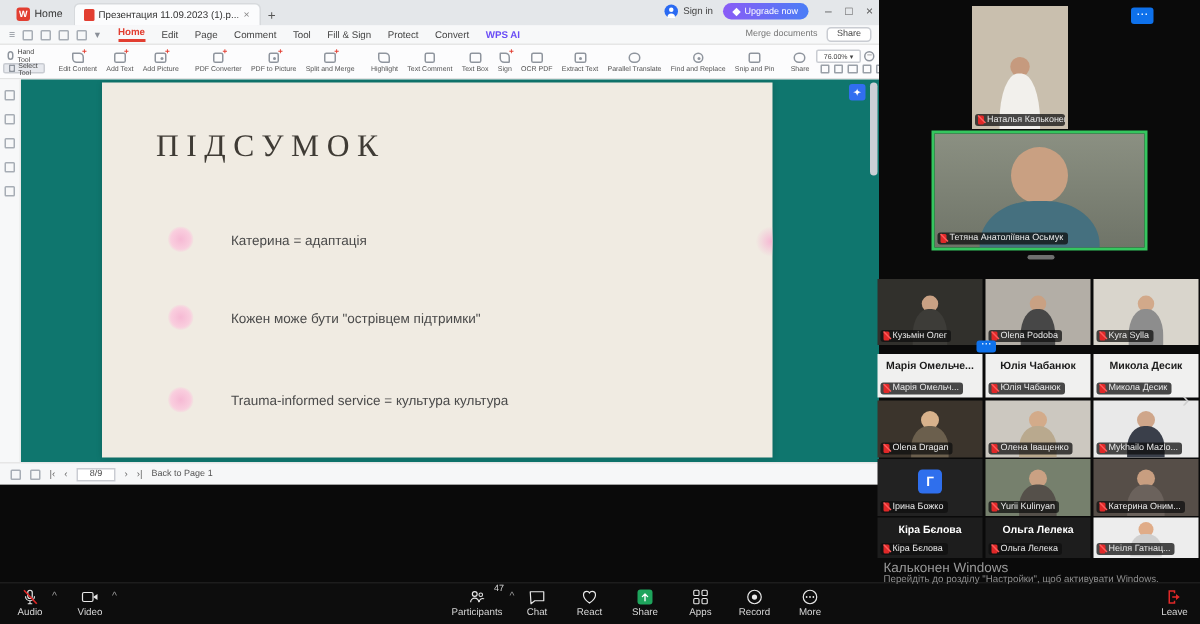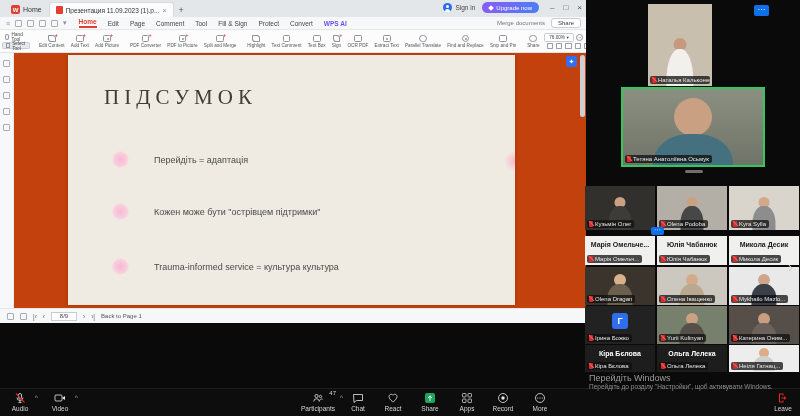--- a/index.html
+++ b/index.html
@@ -61,21 +61,21 @@
            display:flex;align-items:center;justify-content:center;gap:2px;background:#fff;}
   .zc{width:9px;height:9px;border:1px solid #8f959e;border-radius:50%;font-size:7px;color:#666;line-height:7px;
       text-align:center;}
   .minirow{display:flex;gap:4px;}
   .mini{width:8px;height:8px;border:1px solid #9aa0a8;border-radius:1px;}
 
   .wps-side{left:0;top:53px;width:14px;height:255px;background:#f7f8f9;border-right:1px solid #e9e9e9;
             display:flex;flex-direction:column;align-items:center;padding-top:7px;gap:9px;}
   .sic{width:7px;height:7px;border:1px solid #a7adb5;border-radius:1px;}
 
-  .docarea{left:14px;top:53px;width:572px;height:255px;background:#c2410c;overflow:hidden;text-align:center;}
+  .docarea{left:14px;top:53px;width:572px;height:255px;background:#0f766e;overflow:hidden;text-align:center;}
   .slide{position:absolute;left:54px;top:2px;width:447px;height:250px;background:#f0ebe2;
          box-shadow:0 0 4px rgba(0,0,0,.15);overflow:hidden;}
   .slide-title{position:absolute;left:36px;top:30px;font-family:"Liberation Serif",serif;font-size:21px;
                letter-spacing:5px;color:#3f3b35;}
   .blob{position:absolute;width:17px;height:17px;border-radius:50%;
         background:radial-gradient(circle,#f6b9d4 0%,#f9cede 55%,rgba(249,206,222,0) 75%);}
   .bullet-text{position:absolute;left:86px;font-size:9px;color:#4a4a4a;}
   .deco-blob{position:absolute;right:-9px;top:96px;width:20px;height:20px;border-radius:50%;
         background:radial-gradient(circle,#f6b9d4 0%,rgba(249,206,222,0) 72%);}
   .vscroll{position:absolute;right:1px;top:2px;width:5px;height:248px;}
@@ -288,21 +288,21 @@
       <span class="sic"></span>
       <span class="sic"></span>
       <span class="sic"></span>
       <span class="sic"></span>
     </div>
 
     <div class="abs docarea">
       <div class="slide">
         <div class="slide-title">ПІДСУМОК</div>
         <div class="blob" style="left:44px;top:96px;"></div>
-        <div class="bullet-text" style="top:100px;">Перейдіть = адаптація</div>
+        <div class="bullet-text" style="top:100px;">Катерина = адаптація</div>
         <div class="blob" style="left:44px;top:148px;"></div>
         <div class="bullet-text" style="top:152px;">Кожен може бути "острівцем підтримки"</div>
         <div class="blob" style="left:44px;top:203px;"></div>
         <div class="bullet-text" style="top:207px;">Trauma-informed service = культура культура</div>
         <div class="deco-blob"></div>
       </div>
       <div class="ai-btn">✦</div>
       <div class="vscroll">
         <div class="vthumb"></div>
       </div>
@@ -443,21 +443,21 @@
       </div>
   </div>
   <div class="abs tile" style="left:729px;top:345px;width:70px;height:27px;background:#ededed;">
     <div class="pv" style="--hs:10px;--ht:12%;--skin:#e0ac88;--shirt:#cfcfcf;"></div>
     <div class="tag">
         <span class="mic-off"></span>
         <span>Неіля Гатнац...</span>
       </div>
   </div>
 
-  <div class="abs wm1" style="left:589px;top:373px;">Перейдіть Windows</div>
+  <div class="abs wm1" style="left:589px;top:373px;">Кальконен Windows</div>
   <div class="abs wm2" style="left:589px;top:383px;">Перейдіть до розділу "Настройки", щоб активувати Windows.</div>
 
   <div class="abs mtoolbar">
     <div class="ctl" style="left:3px;">
       <svg width="12" height="12" viewBox="0 0 24 24">
         <path d="M12 3a3 3 0 0 1 3 3v5a3 3 0 0 1-6 0V6a3 3 0 0 1 3-3z" fill="none" stroke="#e8e8e8" stroke-width="1.6"></path>
         <path d="M6 11a6 6 0 0 0 12 0M12 17v4M9 21h6" fill="none" stroke="#e8e8e8" stroke-width="1.6"></path>
         <path d="M4 3l17 18" stroke="#e02828" stroke-width="2.2"></path>
       </svg>
       <span>Audio</span>

